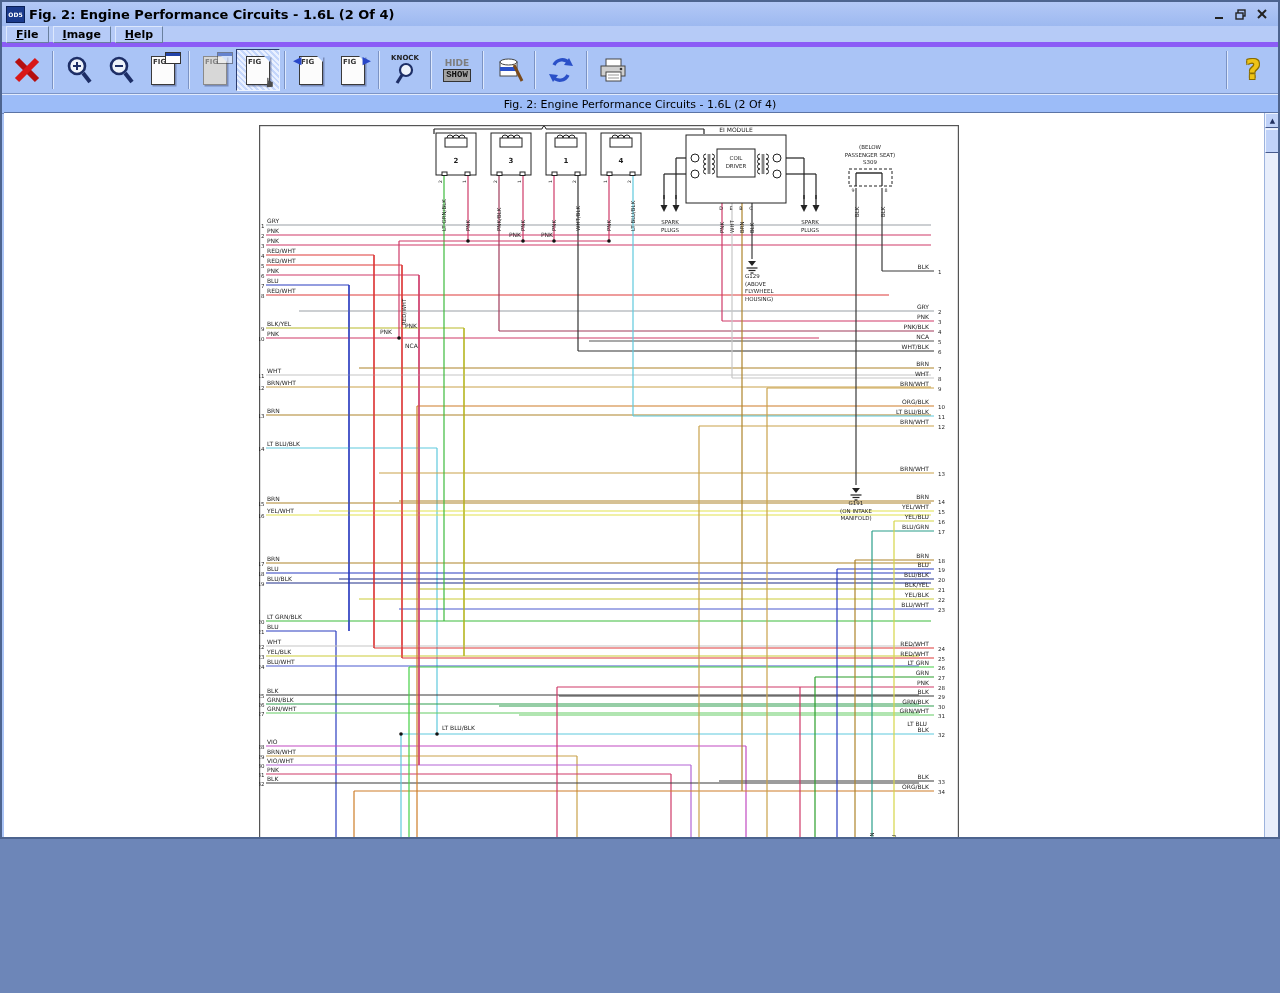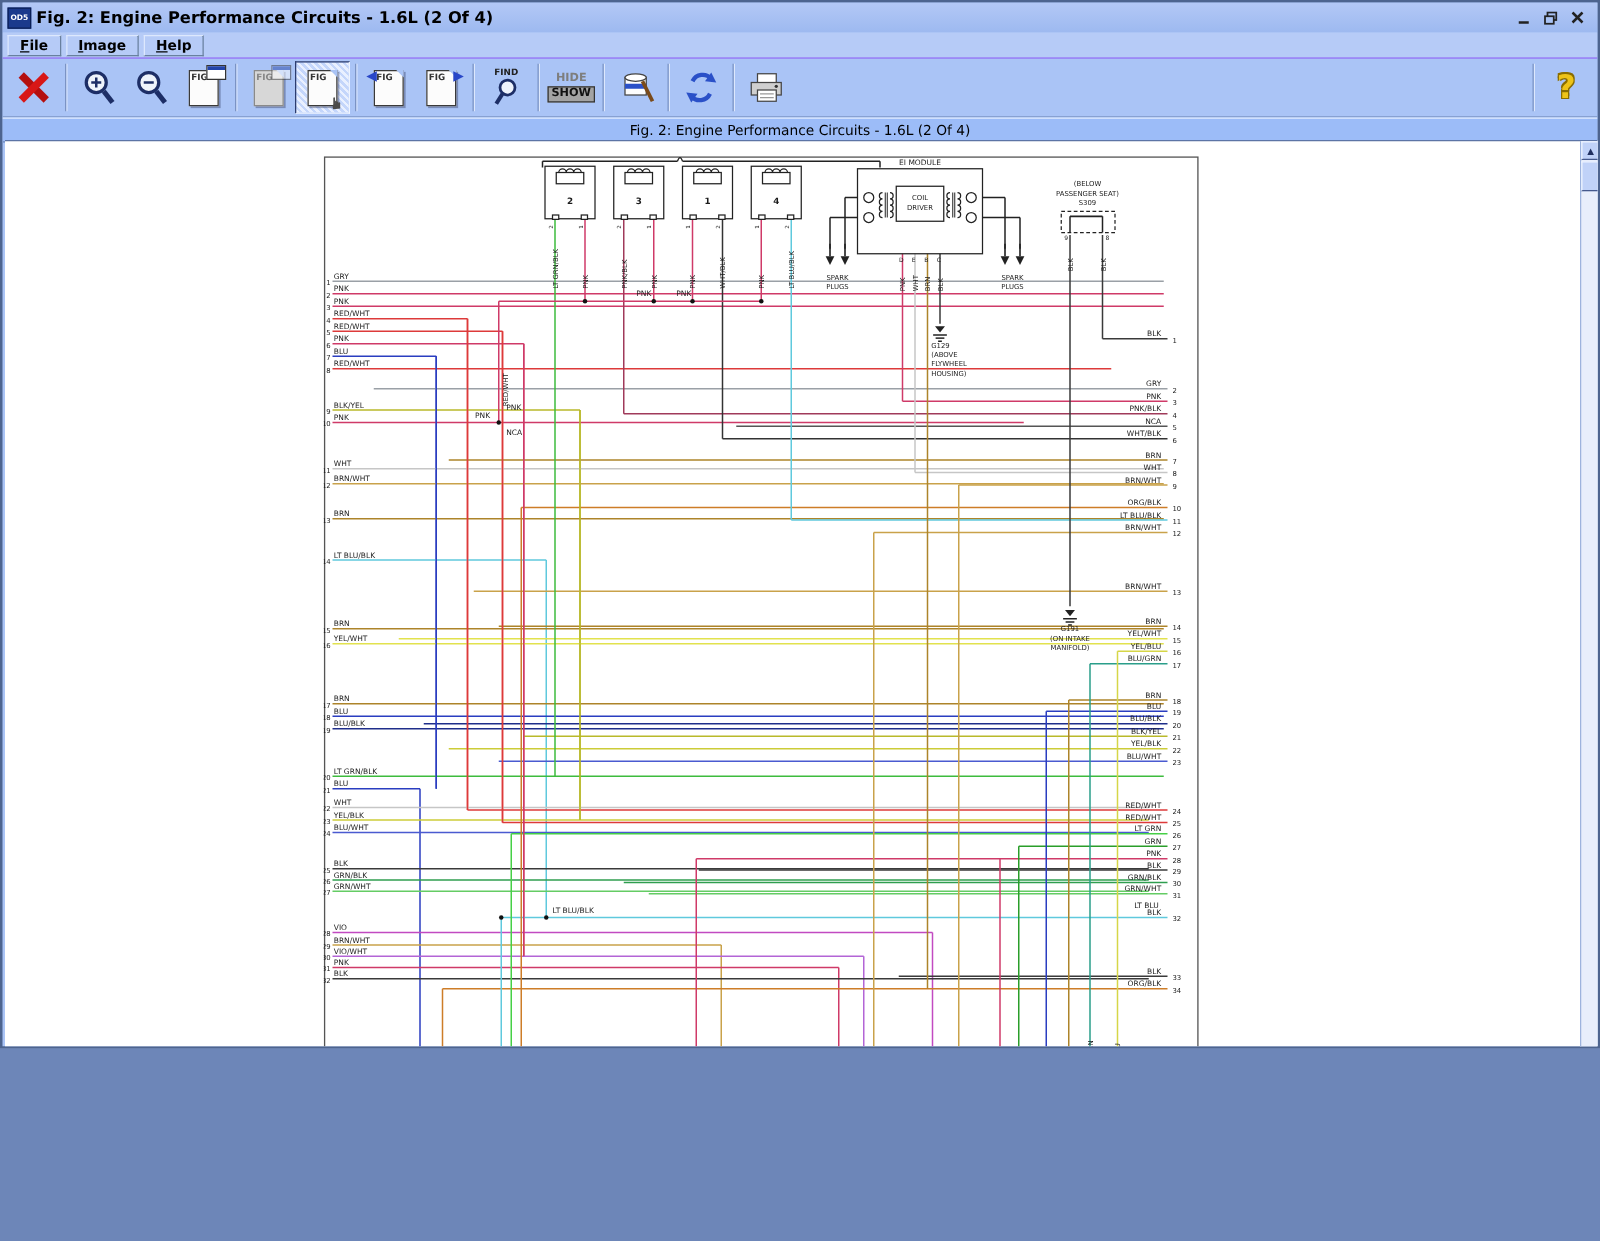--- a/index.html
+++ b/index.html
@@ -4,42 +4,42 @@
 <style>
   html,body{margin:0;padding:0;background:#6d86b8;font-family:"DejaVu Sans",sans-serif;}
   .window{position:relative;width:1280px;height:839px;background:#aac4f6;border:2px solid #4d648f;box-sizing:border-box;overflow:hidden;}
   
   .titlebar{position:absolute;left:0;top:0;width:100%;height:24px;background:linear-gradient(#b3c8f6,#9db9f0);display:flex;align-items:center;padding:0 4px;box-sizing:border-box;}
   .appicon{width:17px;height:15px;background:#1b3a8c;color:#fff;font-size:6px;font-weight:bold;display:flex;align-items:center;justify-content:center;margin-right:4px;border:1px solid #0a1f55;}
   .title{font-size:13px;font-weight:bold;color:#000;}
   .wctl{margin-left:auto;display:flex;gap:10px;align-items:center;padding-right:6px;}
   .wctl svg{display:block;}
   
-  .menubar{position:absolute;left:0;top:24px;width:100%;height:21px;background:#b6cbf7;border-bottom:1px solid #8b5cf6;display:flex;align-items:center;padding-left:4px;box-sizing:border-box;}
+  .menubar{position:absolute;left:0;top:24px;width:100%;height:21px;background:#b6cbf7;border-bottom:5px solid #8b5cf6;display:flex;align-items:center;padding-left:4px;box-sizing:border-box;}
   .mitem{font-size:11px;font-weight:bold;color:#000;padding:1px 9px;margin-right:4px;border:1px solid;border-color:#dde8fd #69809f #69809f #dde8fd;background:#b6cbf7;}
   .mitem u{text-decoration:underline;}
   
   .toolbar{position:absolute;left:0;top:45px;width:100%;height:47px;background:#aac4f6;border-bottom:1px solid #7d95c6;display:flex;align-items:center;padding:0 4px;box-sizing:border-box;}
   .tbtn{width:42px;height:40px;display:flex;align-items:center;justify-content:center;position:relative;flex-direction:column;}
   .tbtn.active{border:1px solid;border-color:#2c3c6e #eef4ff #eef4ff #2c3c6e;background:repeating-linear-gradient(45deg,#e9f0ff 0 2px,#c4d6fb 2px 4px);}
   .sep{width:0;height:38px;border-left:1px solid #7b93c4;border-right:1px solid #dde8fd;margin:0 4px;}
   .pg{width:22px;height:27px;background:#fcfcfc;border:1px solid #3a3a3a;position:relative;display:flex;align-items:flex-end;box-shadow:1.5px 1.5px 0 rgba(60,70,110,.45);}
   .pg .fg{font-size:7px;font-weight:bold;color:#333;margin:0 0 18px 1px;}
   .pg::before{content:'';position:absolute;top:-1px;right:-1px;border-left:6px solid transparent;border-top:6px solid #aac4f6;}
   .pg.grey{background:#d7d7d7;border-color:#8a8a8a;}
   .pg.grey .fg{color:#858585;}
   .winov{position:absolute;top:-5px;right:-7px;width:14px;height:10px;background:#fff;border:1px solid #333;}
   .winov::before{content:'';display:block;height:3px;background:#2244aa;}
   .handov{position:absolute;bottom:-6px;right:-7px;font-size:13px;color:#4a4a4a;transform:rotate(-90deg);}
   .arrL{position:absolute;top:-3px;left:-7px;color:#2947c8;font-size:11px;font-weight:bold;}
   .arrR{position:absolute;top:-3px;right:-7px;color:#2947c8;font-size:11px;font-weight:bold;}
   .findw{font-size:7px;font-weight:bold;color:#222;line-height:7px;}
   .hs{text-align:center;font-size:9px;font-weight:bold;line-height:11px;}
   .hs .hide{color:#7e7e7e;display:block;}
-  .hs .show{border:1px solid #333;padding:0 2px;color:#111;background:#a3a3a3;display:inline-block;}
+  .hs .show{border:1px solid #333;padding:0 2px;color:#111;background:#a3a3a3;display:inline-block;font-family:Liberation Mono, monospace;}
   .help{font-size:26px;font-weight:bold;color:#eec317;text-shadow:1px 1px 0 #8a6d00,-1px -1px 0 #8a6d00,1px -1px 0 #8a6d00,-1px 1px 0 #8a6d00;}
   
   .figbar{position:absolute;left:0;top:92px;width:100%;height:18px;background:#9cbcf8;border-top:1px solid #e2ebfd;border-bottom:1px solid #6d86b8;display:flex;align-items:center;justify-content:center;font-size:11px;color:#000;}
   
   .main{position:absolute;left:2px;top:110px;width:1276px;height:861px;background:#ffffff;border-top:1px solid #5c74a5;}
   .vscroll{position:absolute;right:0;top:0;width:15px;height:100%;background:#e8eefb;border-left:1px solid #9db3dd;}
   .varrow{position:absolute;left:0;width:15px;height:15px;background:#c0d2f8;border:1px solid;border-color:#eef4ff #45598c #45598c #eef4ff;box-sizing:border-box;font-size:7px;color:#203060;display:flex;align-items:center;justify-content:center;}
   .vthumb{position:absolute;left:0;top:16px;width:15px;height:24px;background:#c0d2f8;border:1px solid;border-color:#eef4ff #45598c #45598c #eef4ff;box-sizing:border-box;}
   
   .statusbar{position:absolute;left:0;top:971px;width:100%;height:14px;background:#a8c2f4;border-top:1px solid #e2ebfd;display:flex;align-items:center;font-size:10px;color:#000;padding-left:6px;box-sizing:border-box;}
@@ -135,21 +135,21 @@
         </span>
       </div>
     <div class="tbtn">
         <span class="pg">
           <span class="fg">FIG</span>
           <span class="arrR">▶</span>
         </span>
       </div>
     <div class="sep"></div>
     <div class="tbtn">
-        <span class="findw">FIND</span>
+        <span class="findw">KNOCK</span>
         <svg width="22" height="24">
           <circle cx="12" cy="8" r="6" fill="#eef3fb" stroke="#1d2e66" stroke-width="2.2"></circle>
           <line x1="8" y1="13" x2="3" y2="21" stroke="#1d2e66" stroke-width="3.2"></line>
         </svg>
       </div>
     <div class="sep"></div>
     <div class="tbtn">
         <span class="hs"><span class="hide">HIDE</span><span class="show">SHOW</span></span>
       </div>
     <div class="sep"></div>

